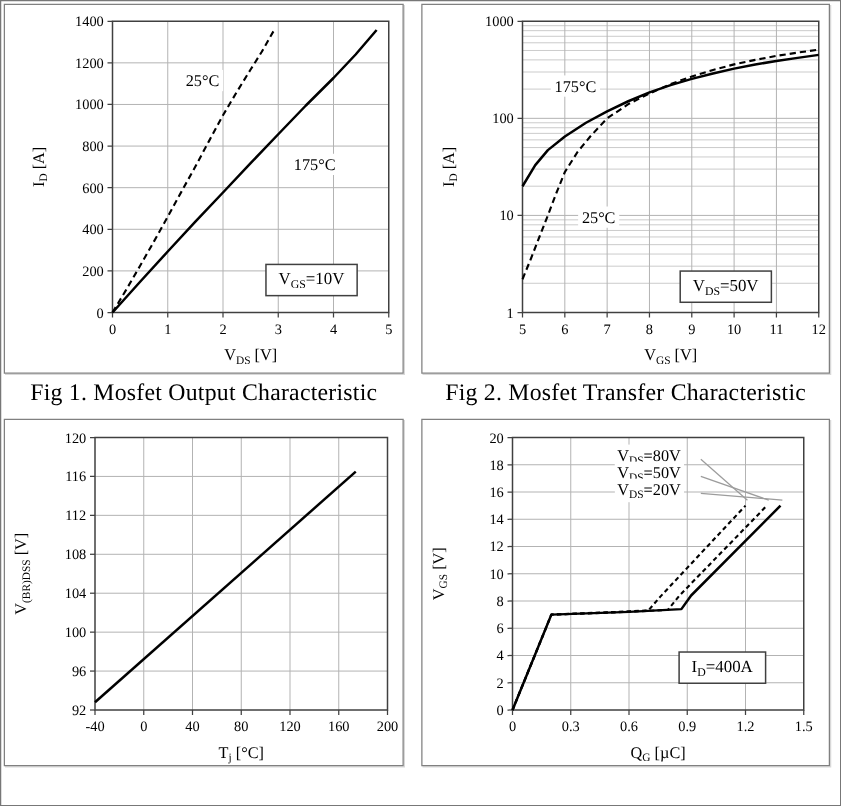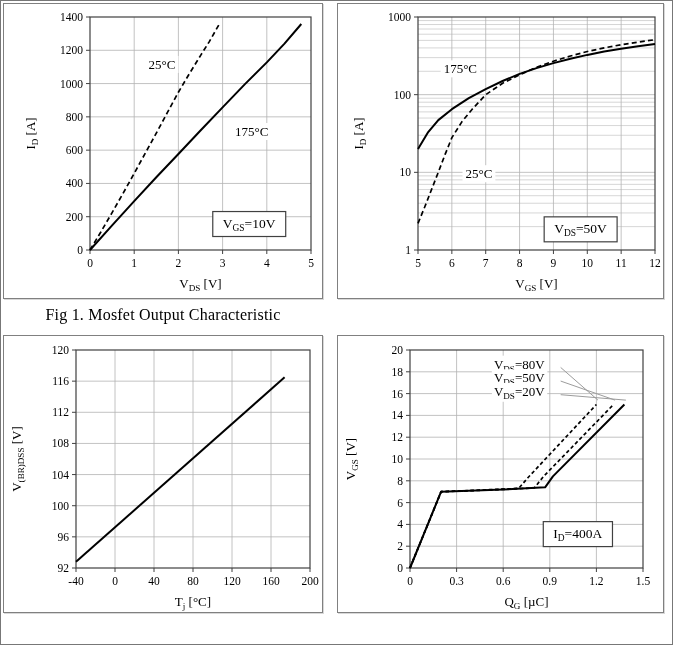--- a/index.html
+++ b/index.html
@@ -18,21 +18,21 @@
   #cell4{left:336px;top:334px;width:327px;}
   .panel{
     border:1px solid #808080;
     background:#fff;
     box-shadow:1px 1px 0 #d8d8d8;
   }
   .panel svg{display:block;}
   .caption{
     height:31px;
     display:flex;align-items:center;justify-content:center;
-    font-size:16px;color:#000;
+    font-size:19px;color:#000;
     letter-spacing:.2px;
   }
   figure{margin:0;}
 </style>
 </head>
 <body>
 
 <div class="page">
 
   <figure class="cell" id="cell1">
@@ -169,20 +169,21 @@
           <path d="M80.0,145.0 L90.2,128.1 L100.3,116.1 L113.9,105.2 L130.8,94.2 L147.7,85.1 L164.6,77.0 L181.6,69.9 L198.5,64.1 L215.4,59.1 L232.4,54.8 L249.3,50.9 L266.2,47.6 L283.1,44.8 L300.1,42.3 L317.0,39.9" fill="none" stroke="#000000" stroke-width="2" stroke-linejoin="round"></path>
           <path d="M80.0,219.4 L86.8,202.8 L93.5,185.6 L100.3,168.3 L107.1,150.4 L113.9,133.6 L124.0,117.6 L134.2,105.2 L147.7,90.7 L164.6,79.3 L181.6,70.8 L198.5,63.3 L215.4,57.2 L232.4,52.0 L249.3,47.5 L266.2,43.9 L283.1,40.7 L300.1,38.1 L317.0,35.7" fill="none" stroke="#000000" stroke-width="1.7" stroke-linejoin="round" stroke-dasharray="5,3.2"></path>
           <rect x="102.63392639160156" y="56.34728240966797" width="39.375" height="17" fill="#ffffff"></rect>
           <text x="122.32142857142857" y="69.3472796132213" text-anchor="middle" fill="#000000" font-family="&quot;Liberation Serif&quot;,&quot;DejaVu Serif&quot;,serif" font-size="13"><tspan font-size="13">175°C</tspan></text>
           <rect x="124.50535583496094" y="161.21026611328125" width="32.875" height="17" fill="#ffffff"></rect>
           <text x="140.94285714285712" y="174.21026756726016" text-anchor="middle" fill="#000000" font-family="&quot;Liberation Serif&quot;,&quot;DejaVu Serif&quot;,serif" font-size="13"><tspan font-size="13">25°C</tspan></text>
           <rect x="206.1627197265625" y="212.8501434326172" width="72.941650390625" height="24.970001220703125" fill="#ffffff" stroke="#404040" stroke-width="1.2"></rect>
           <text x="242.51428571428573" y="228.85013699266364" text-anchor="middle" fill="#000000" font-family="&quot;Liberation Serif&quot;,&quot;DejaVu Serif&quot;,serif" font-size="13.5"><tspan font-size="13.5">V</tspan><tspan font-size="9.45" dy="2.97">DS</tspan><tspan font-size="13.5" dy="-2.97">=50V</tspan></text>
         </svg>
     </div>
+    <figcaption class="caption">Fig 2. Mosfet Transfer Characteristic</figcaption>
   </figure>
 
   <figure class="cell" id="cell3">
     <div class="panel">
       <svg class="chart" width="318" height="276">
           <g>
             <line x1="72" x2="306" y1="200.85714285714286" y2="200.85714285714286" stroke="#b3b3b3" stroke-width="0.8"></line>
             <line x1="72" x2="306" y1="169.71428571428572" y2="169.71428571428572" stroke="#b3b3b3" stroke-width="0.8"></line>
             <line x1="72" x2="306" y1="138.57142857142856" y2="138.57142857142856" stroke="#b3b3b3" stroke-width="0.8"></line>
             <line x1="72" x2="306" y1="107.42857142857143" y2="107.42857142857143" stroke="#b3b3b3" stroke-width="0.8"></line>

